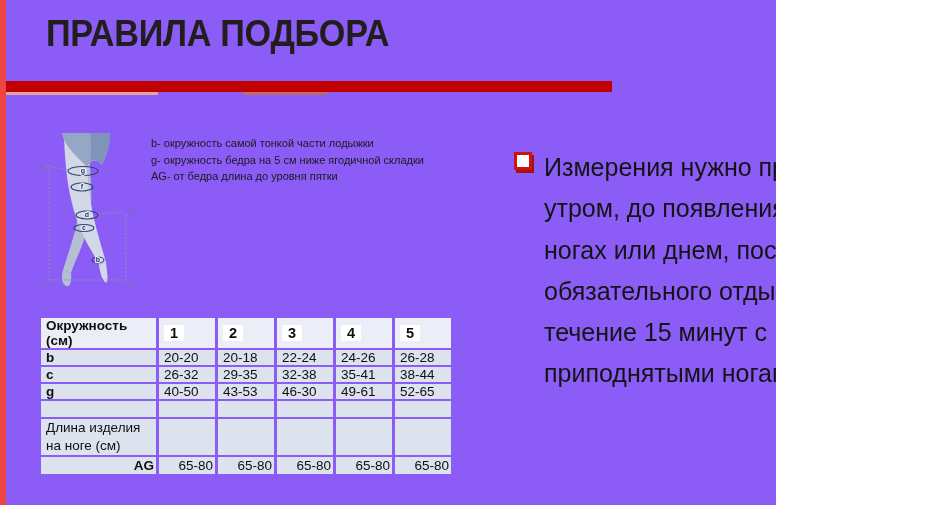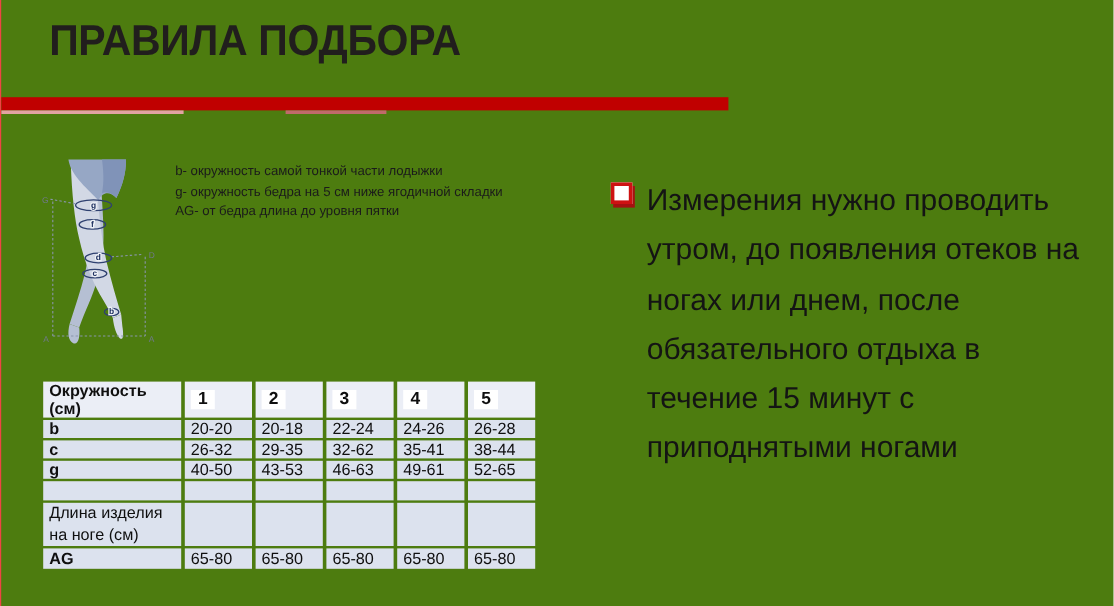--- a/index.html
+++ b/index.html
@@ -1,19 +1,19 @@
 <!DOCTYPE html>
 <html><head>
 <meta charset="utf-8">
 <style>
   html,body{margin:0;padding:0;background:#ffffff;}
   .slide{
-    position:relative;width:928px;height:505px;background:#4d7c0f;overflow:hidden;
+    position:relative;width:776px;height:505px;background:#8b5cf6;overflow:hidden;
     font-family:"Liberation Sans",sans-serif;color:#1a1a1a;
-    border-left:1px solid #ef4444;box-sizing:border-box;
+    border-left:6px solid #ef4444;box-sizing:border-box;
   }
   .title{
     position:absolute;left:40px;top:13px;font-size:36px;font-weight:bold;
     color:#211e1d;letter-spacing:-0.3px;transform:scaleX(0.95);transform-origin:left top;
     white-space:nowrap;
   }
   .bar-main{position:absolute;left:0;top:81px;width:606px;height:11px;}
   .bar-pink{position:absolute;left:0;top:92px;width:152px;height:3px;background:#e2a3a3;}
   .bar-mid{position:absolute;left:237px;top:92px;width:84px;height:3px;background:#c06a6a;}
   .leg-figure{position:absolute;left:30px;top:127px;width:106px;height:162px;}
@@ -33,21 +33,21 @@
     position:absolute;left:32px;top:316px;border-collapse:separate;border-spacing:3px 2px;
     font-size:13.5px;color:#0f0f0f;
   }
   table.size-table td{background:#dce2ee;vertical-align:middle;padding:0 2px 0 5px;}
   table.size-table tr.hdr td{background:#ebeef6;height:21px;font-weight:bold;}
   table.size-table td.lbl{width:108px;font-weight:bold;}
   table.size-table td.val{width:49px;}
   table.size-table tr.data td{height:15px;}
   table.size-table tr.spacer td{height:16px;}
   table.size-table tr.lenhdr td{height:36px;font-weight:normal;line-height:1.3;}
-  table.size-table tr.ag td{height:17px;}
+  table.size-table tr.ag td{height:17px;text-align:right;}
   .size-num{background:#ffffff;font-weight:bold;font-size:14.5px;padding:0 6px;display:inline-block;}
   .svg-label{font-size:7px;fill:#70798c;}
   .band-label{font-size:7px;fill:#1e3060;font-weight:bold;}
 </style>
 </head>
 <body>
 
 <div class="slide">
 
   <div class="title">ПРАВИЛА ПОДБОРА</div>
@@ -123,29 +123,29 @@
         <td class="val">20-20</td>
         <td class="val">20-18</td>
         <td class="val">22-24</td>
         <td class="val">24-26</td>
         <td class="val">26-28</td>
       </tr>
       <tr class="data">
         <td class="lbl">c</td>
         <td class="val">26-32</td>
         <td class="val">29-35</td>
-        <td class="val">32-62</td>
+        <td class="val">32-38</td>
         <td class="val">35-41</td>
         <td class="val">38-44</td>
       </tr>
       <tr class="data">
         <td class="lbl">g</td>
         <td class="val">40-50</td>
         <td class="val">43-53</td>
-        <td class="val">46-63</td>
+        <td class="val">46-30</td>
         <td class="val">49-61</td>
         <td class="val">52-65</td>
       </tr>
       <tr class="spacer">
         <td class="lbl"></td>
         <td class="val"></td>
         <td class="val"></td>
         <td class="val"></td>
         <td class="val"></td>
         <td class="val"></td>

